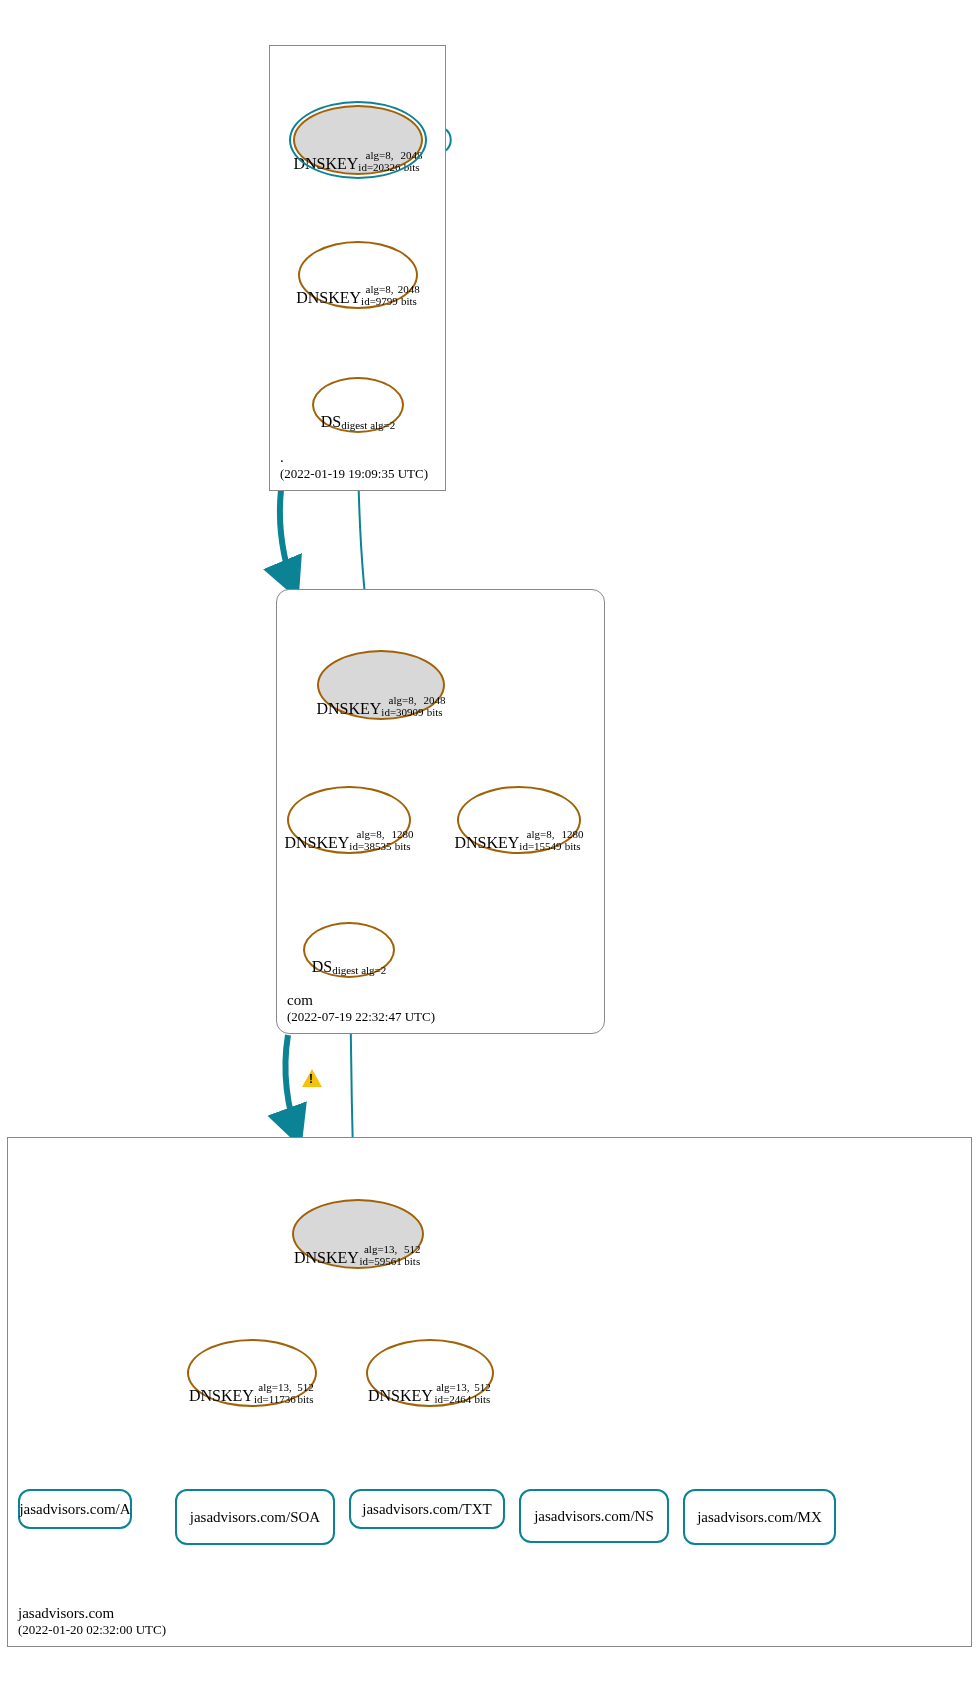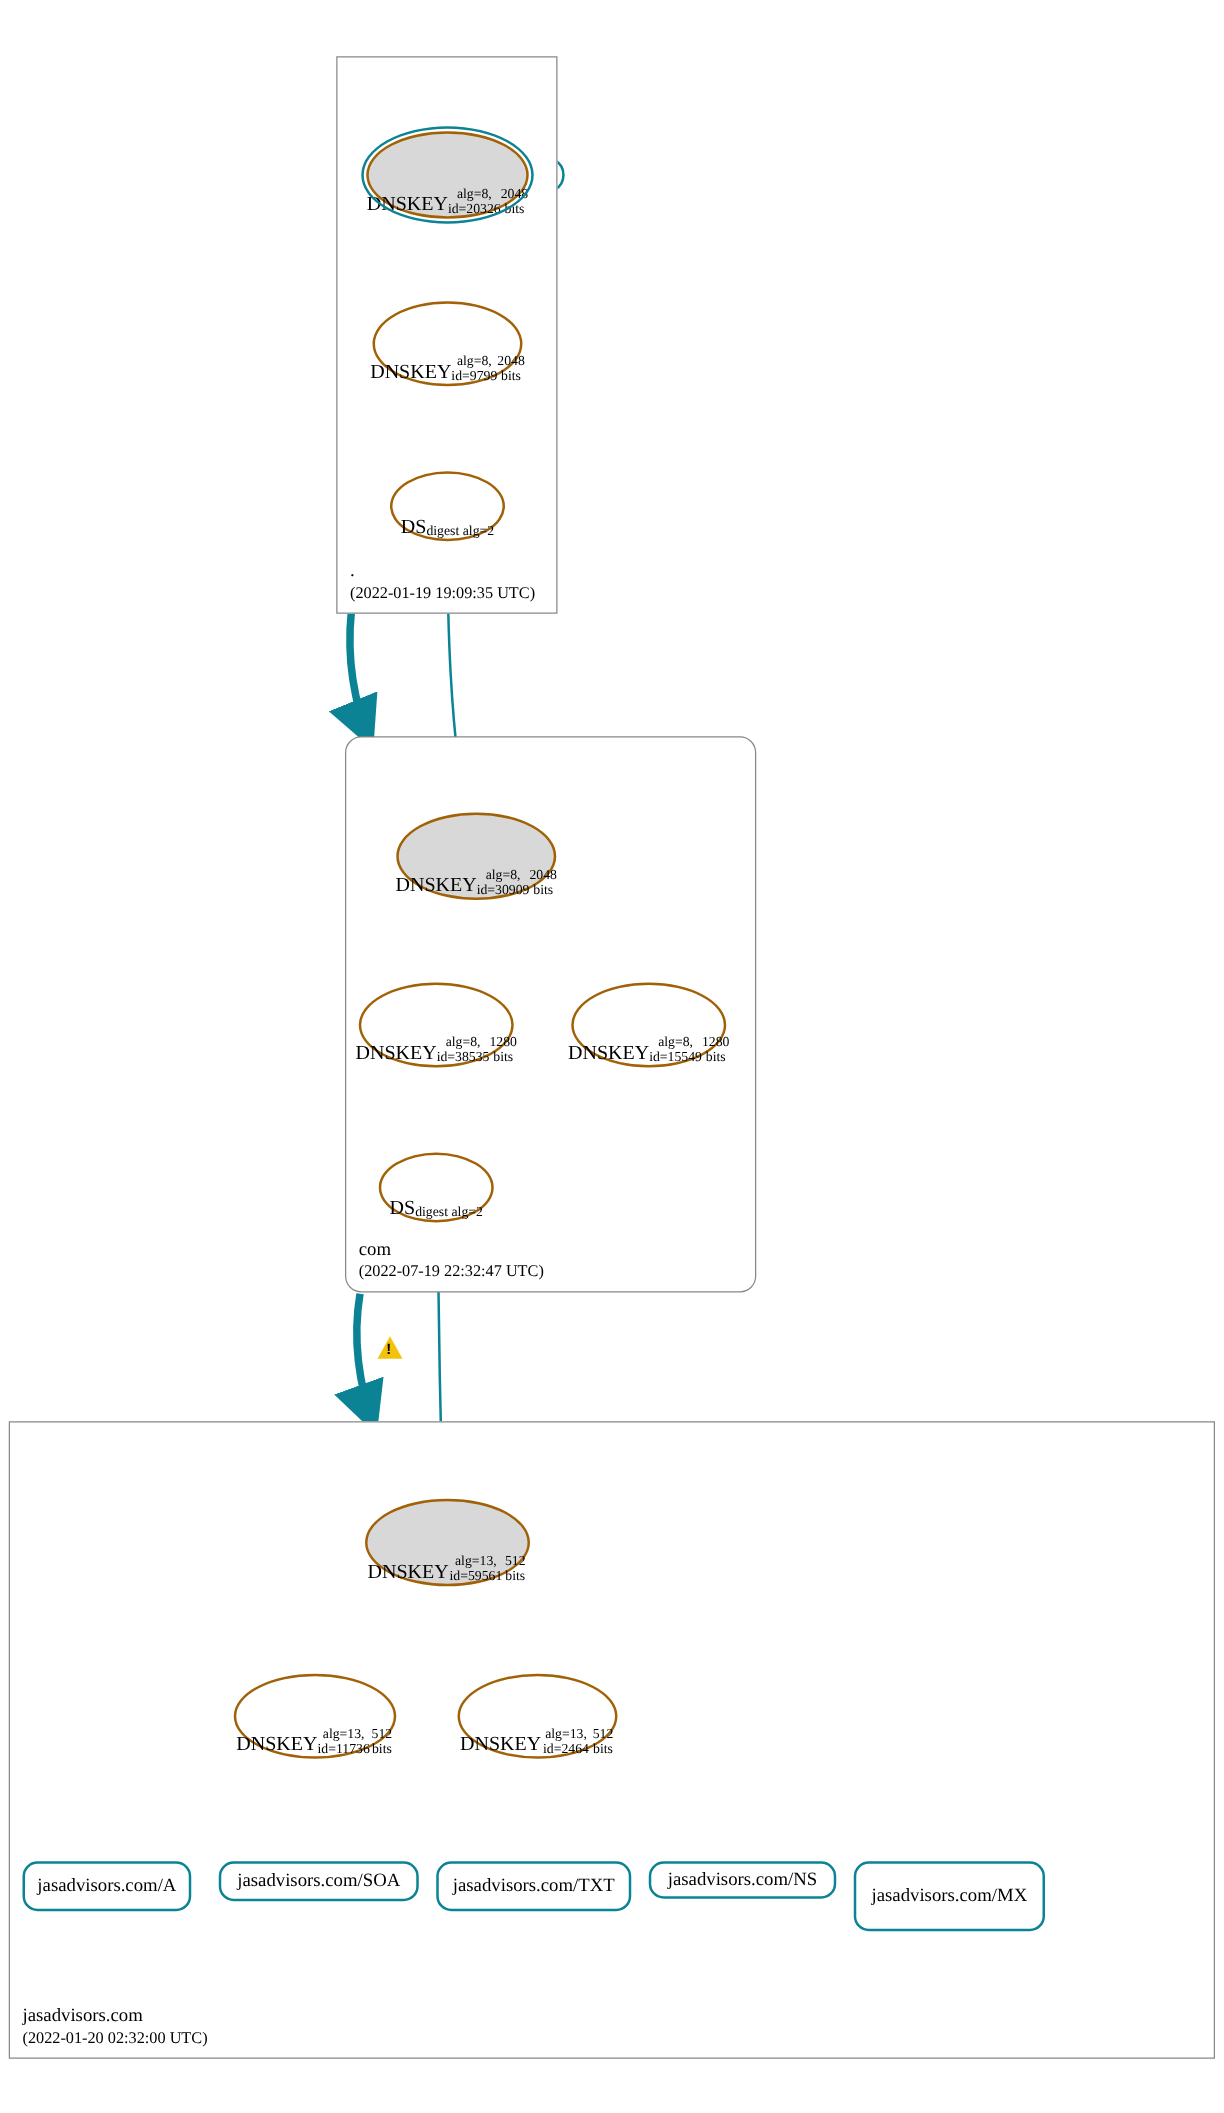--- a/index.html
+++ b/index.html
@@ -213,17 +213,17 @@
   <span class="title">DNSKEY</span>
   <span class="sub">alg=13, id=11736</span>
   <span class="sub">512 bits</span>
 </div>
 <div class="node-ellipse" style="left:366px; top:1339px; width:128px; height:68px;">
   <span class="title">DNSKEY</span>
   <span class="sub">alg=13, id=2464</span>
   <span class="sub">512 bits</span>
 </div>
 
-<div class="rect-node" style="left:18px;  top:1489px; width:135px; height:40px;">jasadvisors.com/A</div>
-<div class="rect-node" style="left:175px; top:1489px; width:160px; height:32px;">jasadvisors.com/SOA</div>
+<div class="rect-node" style="left:18px;  top:1489px; width:114px; height:40px;">jasadvisors.com/A</div>
+<div class="rect-node" style="left:175px; top:1489px; width:160px; height:56px;">jasadvisors.com/SOA</div>
 <div class="rect-node" style="left:349px; top:1489px; width:156px; height:40px;">jasadvisors.com/TXT</div>
-<div class="rect-node" style="left:519px; top:1489px; width:150px; height:30px;">jasadvisors.com/NS</div>
+<div class="rect-node" style="left:519px; top:1489px; width:150px; height:54px;">jasadvisors.com/NS</div>
 <div class="rect-node" style="left:683px; top:1489px; width:153px; height:56px;">jasadvisors.com/MX</div>
 
 </body></html>

